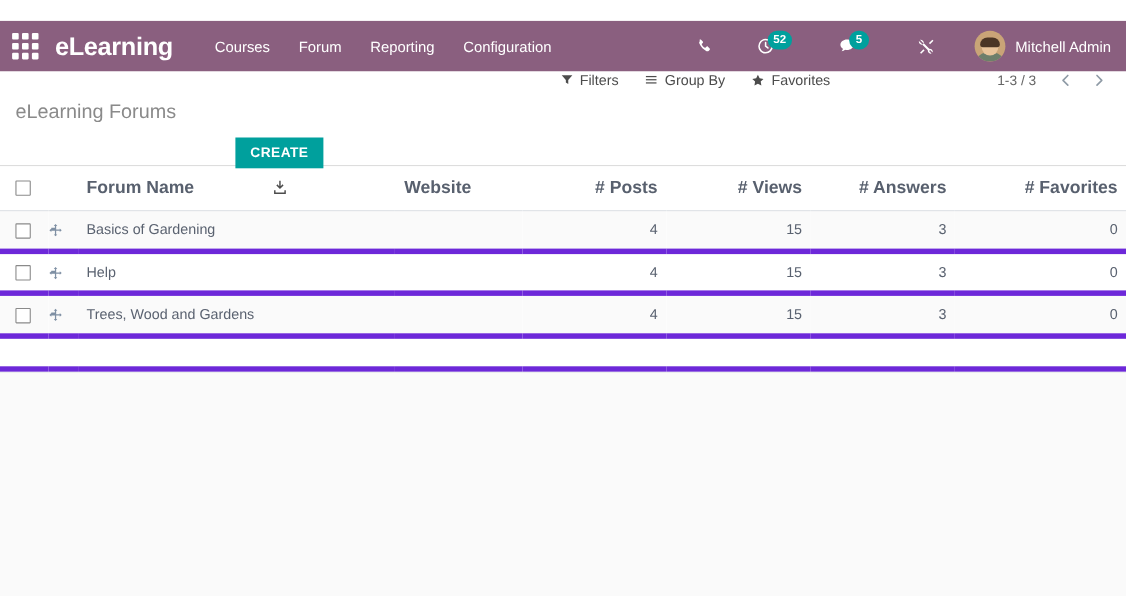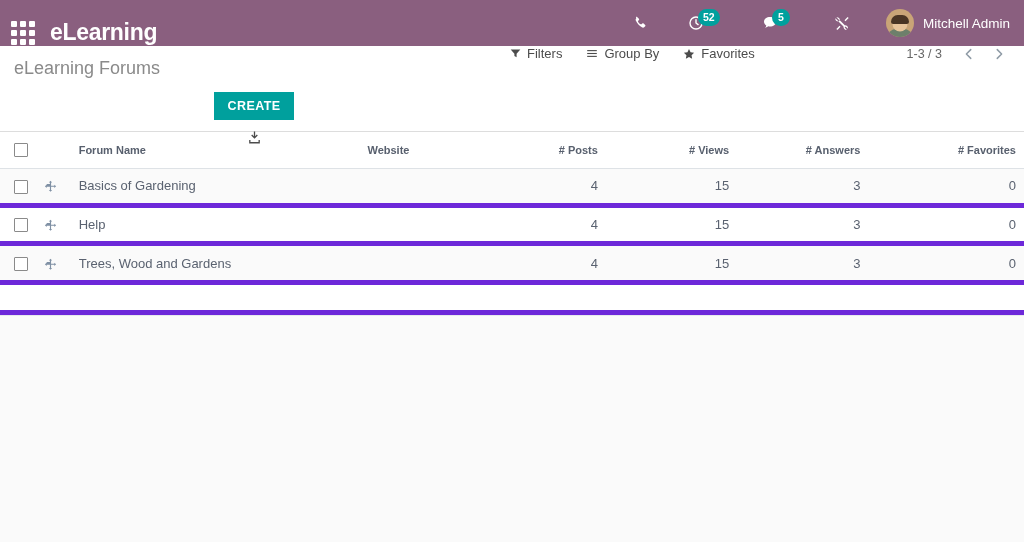--- a/index.html
+++ b/index.html
@@ -16,24 +16,25 @@
     color: #4c4c4c;
     font-size: 13px;
     -webkit-font-smoothing: antialiased;
   }
 
   
   .navbar {
     height: 46px;
     background: #8A5F7F;
     display: flex;
-    align-items: flex-end;
+    align-items: center;
     padding: 0 12px 0 10px;
     color: #FFFFFF;
     position: relative;
+    margin-top: 19px;
   }
 
   .apps-grid {
     width: 26px;
     height: 26px;
     display: grid;
     grid-template-columns: repeat(3, 6px);
     grid-template-rows: repeat(3, 6px);
     gap: 3px;
     align-content: center;
@@ -177,21 +178,21 @@
   .cp-left {
     position: absolute;
     left: 14px;
     top: 0;
     width: 480px;
   }
 
   .breadcrumb {
     font-size: 18px;
     color: #8a8a8a;
-    padding-top: 12px;
+    padding-top: 26px;
     line-height: 1.2;
     white-space: nowrap;
   }
 
   .cp-buttons {
     display: flex;
     align-items: center;
     gap: 6px;
     margin-top: 12px;
     flex-direction: column;
@@ -307,21 +308,21 @@
     background: #FFFFFF;
   }
 
   table.list {
     width: 100%;
     border-collapse: collapse;
     table-layout: fixed;
   }
 
   table.list thead th {
-    font-size: 11px;
+    font-size: 16px;
     font-weight: bold;
     color: #58606e;
     text-align: left;
     padding: 11px 8px 11px 8px;
     border-bottom: 1px solid #dee2e6;
     background: #FFFFFF;
     white-space: nowrap;
     cursor: pointer;
     user-select: none;
   }
@@ -399,20 +400,26 @@
       <span></span>
         <span></span>
         <span></span>
       <span></span>
         <span></span>
         <span></span>
     </div>
 
     <div class="brand">eLearning</div>
 
+    <div class="nav-menu">
+      <div class="nav-item">Courses</div>
+      <div class="nav-item">Forum</div>
+      <div class="nav-item">Reporting</div>
+      <div class="nav-item">Configuration</div>
+    </div>
 
     <div class="nav-right">
 
       <div class="sys-icon">
         <svg width="15" height="15" viewBox="0 0 16 16" fill="currentColor">
           <path d="M3.2 1.2c.4-.4 1-.4 1.4 0l1.7 1.7c.4.4.4 1 0 1.4l-.9.9c-.2.2-.2.4-.1.6.6 1.4 1.7 2.5 3.1 3.1.2.1.4.1.6-.1l.9-.9c.4-.4 1-.4 1.4 0l1.7 1.7c.4.4.4 1 0 1.4l-.8.8c-.6.6-1.5.8-2.3.5C7.2 11 4.5 8.3 3 4.9c-.4-.8-.2-1.7.4-2.3l-.2-1.4z"></path>
         </svg>
       </div>
 
       <div class="sys-icon">

